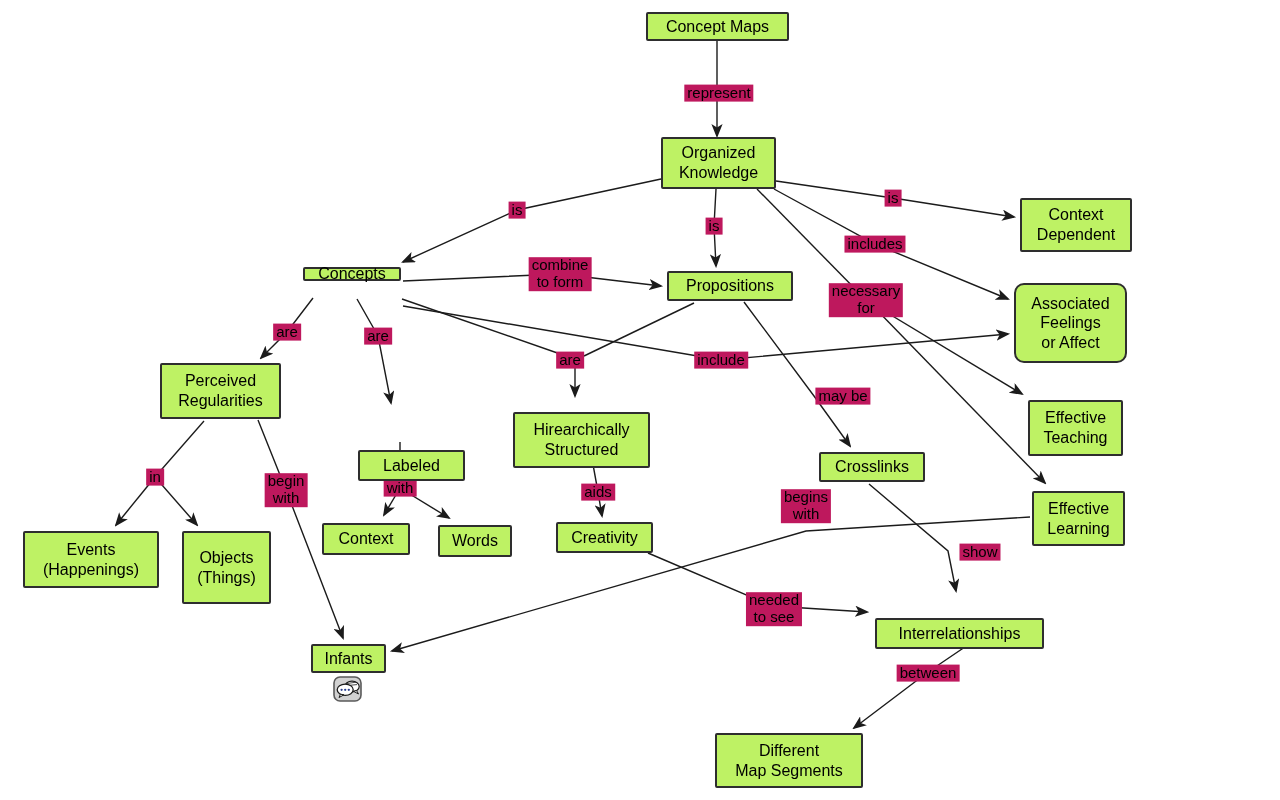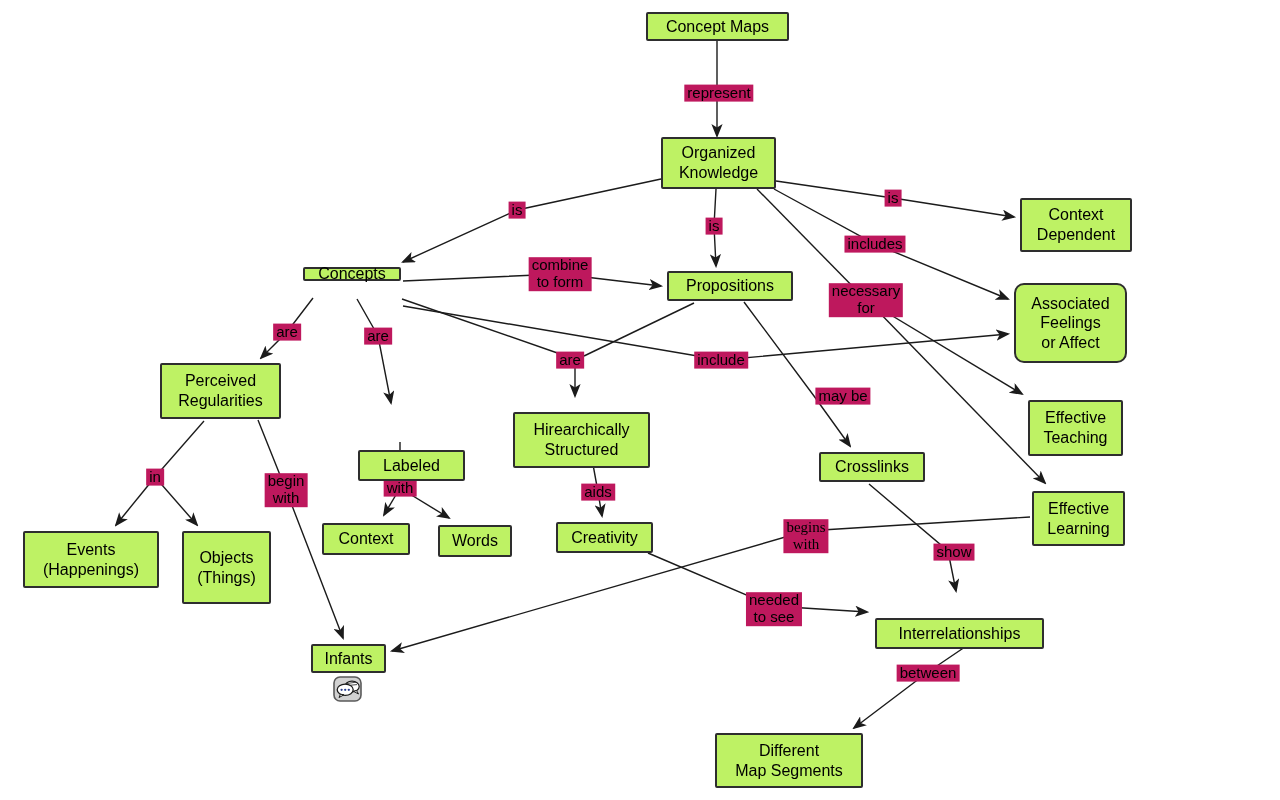--- a/index.html
+++ b/index.html
@@ -102,23 +102,23 @@
       <div class="phrase" style="left: 287px; top: 332px;">are</div>
       <div class="phrase" style="left: 378px; top: 336px;">are</div>
       <div class="phrase" style="left: 570px; top: 360px;">are</div>
       <div class="phrase" style="left: 721px; top: 360px;">include</div>
       <div class="phrase" style="left: 814px; top: 396px; margin-left: 29px;">may be</div>
       <div class="phrase" style="left: 155px; top: 477px;">in</div>
       <div class="phrase" style="left: 286px; top: 490px;">begin
 with</div>
       <div class="phrase" style="left: 400px; top: 488px;">with</div>
       <div class="phrase" style="left: 598px; top: 492px;">aids</div>
-      <div class="phrase" style="left: 806px; top: 536px; font-family: Liberation Serif, serif;">begins
+      <div class="phrase" style="left: 806px; top: 506px;">begins
 with</div>
-      <div class="phrase" style="left: 954px; top: 552px;">show</div>
+      <div class="phrase" style="left: 980px; top: 552px;">show</div>
       <div class="phrase" style="left: 774px; top: 609px;">needed
 to see</div>
       <div class="phrase" style="left: 928px; top: 673px;">between</div>
     </div>
   <div id="node-layer">
       <div class="node" style="left: 646px; top: 12px; width: 143px; height: 29px;">Concept Maps</div>
       <div class="node" style="left: 661px; top: 137px; width: 115px; height: 52px;">Organized
 Knowledge</div>
       <div class="node" style="left: 303px; top: 267px; width: 98px; height: 14px;">Concepts</div>
       <div class="node" style="left: 667px; top: 271px; width: 126px; height: 30px;">Propositions</div>

